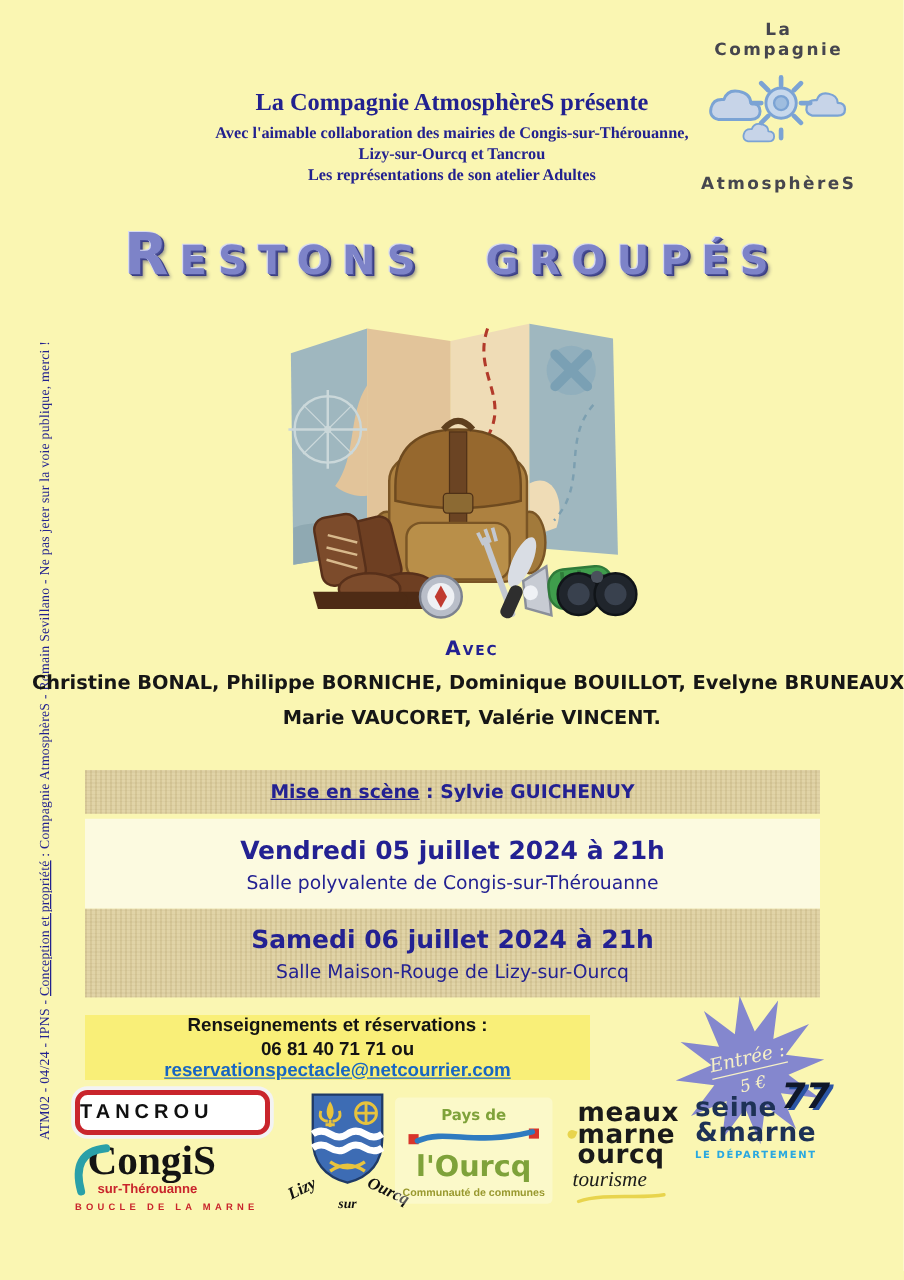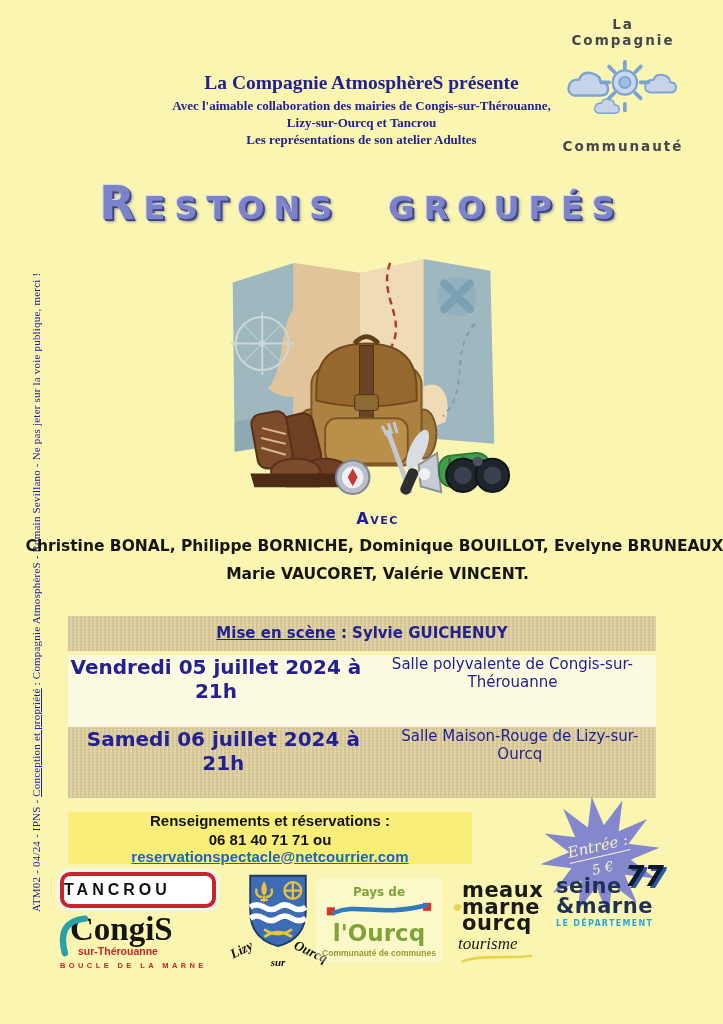--- a/index.html
+++ b/index.html
@@ -46,21 +46,21 @@
   .band{
     position:absolute;left:68px;width:588px;text-align:center;
     background-color:#DFD1A2;
     background-image:repeating-linear-gradient(90deg,rgba(160,140,90,.14) 0 2px,rgba(255,255,255,.06) 2px 4px),
                      repeating-linear-gradient(0deg,rgba(160,140,90,.10) 0 1px,transparent 1px 3px);
   }
   .band-mise{top:616px;height:35px;line-height:35px;
     font-family:"DejaVu Sans",sans-serif;font-size:15px;font-weight:700;color:#232192;}
   .band-mise .u{text-decoration:underline;}
   .show-box{position:absolute;left:68px;width:588px;text-align:center;
-    display:flex;justify-content:center;gap:5px;
+    display:flex;flex-direction:column;justify-content:center;gap:5px;
     font-family:"DejaVu Sans",sans-serif;color:#232192;}
   .show-cream{top:655px;height:72px;background:#FCFAE0;}
   .show-tan{top:727px;height:71px;
     background-color:#DFD1A2;
     background-image:repeating-linear-gradient(90deg,rgba(160,140,90,.14) 0 2px,rgba(255,255,255,.06) 2px 4px),
                      repeating-linear-gradient(0deg,rgba(160,140,90,.10) 0 1px,transparent 1px 3px);}
   .show-date{font-size:20px;font-weight:700;}
   .show-venue{font-size:15px;font-weight:400;}
   
   .contact-box{position:absolute;left:68px;top:812px;width:404px;height:52px;background:#F9EF78;
@@ -134,21 +134,21 @@
         <path transform="translate(30,48) scale(0.62)" d="M6,24 Q-2,22 0,14 Q2,6 11,7 Q14,-2 24,0 Q34,2 34,10 Q42,10 42,17 Q42,24 34,24 Z"></path>
       </g>
       <g>
         <g stroke="#7BA3D4" stroke-width="4" stroke-linecap="round">
           <path d="M62,8 v7 M62,53 v7 M37,30 h8 M79,30 h8 M45,13 l6,6 M73,41 l6,6 M79,13 l-6,6 M51,41 l-6,6"></path>
         </g>
         <circle cx="62" cy="30" r="13" fill="#C7D8EC" stroke="#7BA3D4" stroke-width="2.5"></circle>
         <circle cx="62" cy="30" r="6" fill="#9FBDDF" stroke="#7BA3D4" stroke-width="2"></circle>
       </g>
     </svg>
-    <div class="brand-bottom">Communauté</div>
+    <div class="brand-bottom">AtmosphèreS</div>
   </div>
 
   <div class="header">
     <div class="header-line1">La Compagnie AtmosphèreS présente</div>
     <div class="header-sub">Avec l'aimable collaboration des mairies de Congis-sur-Thérouanne,</div>
     <div class="header-sub">Lizy-sur-Ourcq et Tancrou</div>
     <div class="header-sub">Les représentations de son atelier Adultes</div>
   </div>
 
   <div class="show-title">Restons groupés</div>

